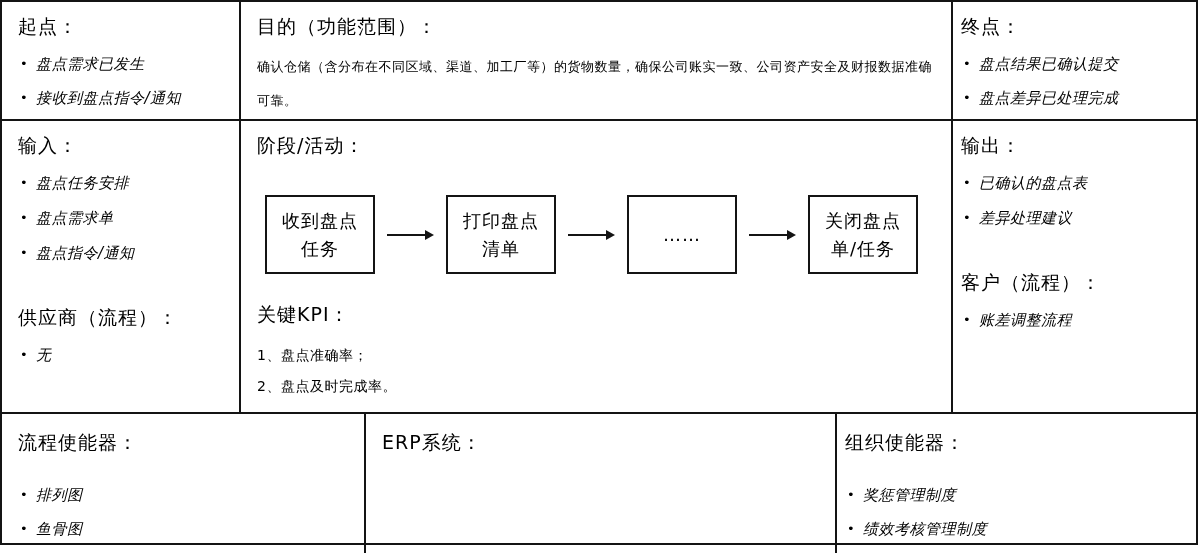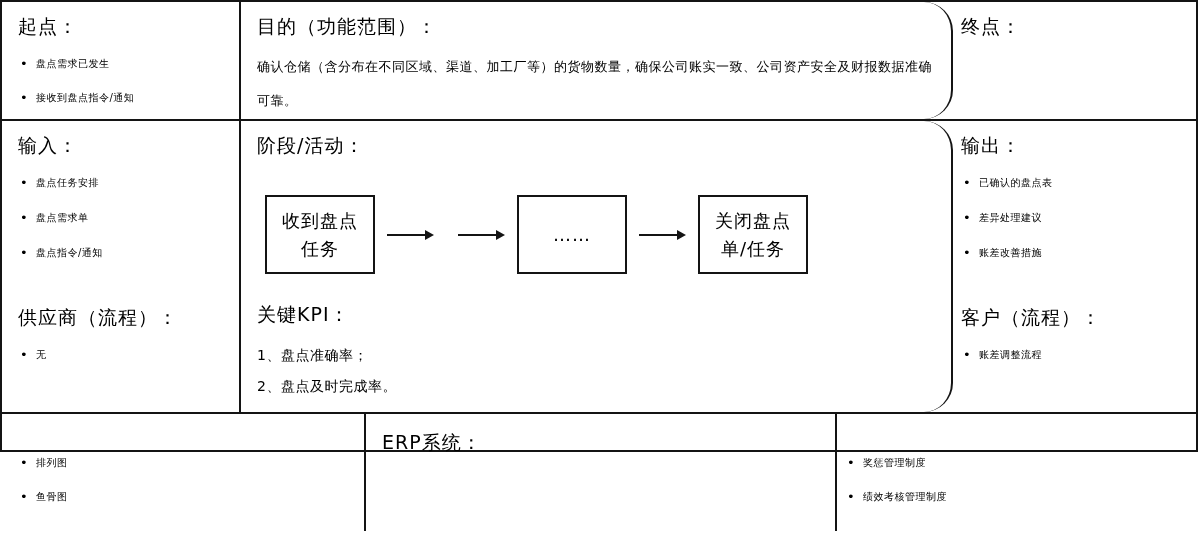--- a/index.html
+++ b/index.html
@@ -3,47 +3,47 @@
 <meta charset="utf-8">
 <style>
   * { margin: 0; padding: 0; box-sizing: border-box; }
   html, body { background: #ffffff; }
   body {
     width: 1198px; height: 553px;
     font-family: "DejaVu Sans", "Liberation Sans", sans-serif;
     color: #000;
   }
   .board {
-    width: 1198px; height: 452px;
+    width: 1198px; height: 545px;
     border: 2px solid #141414;
     display: flex; flex-direction: column;
     background: #fff;
   }
   .row { display: flex; border-bottom: 2px solid #141414; }
   .row-top { height: 119px; }
   .row-mid { height: 294px; }
   .row-bottom { flex: 1; border-bottom: none; }
   .cell { border-right: 2px solid #141414; padding: 10px 16px; overflow: hidden; }
   .cell.last { border-right: none; padding-left: 8px; }
 
   .col-left  { width: 239px; }
-  .col-mid   { flex: 1; border-radius: 29px; }
+  .col-mid   { flex: 1; }
   .col-right { width: 243px; }
 
   .col-b1 { width: 364px; }
   .col-b2 { width: 471px; }
   .col-b3 { flex: 1; }
 
   .title { font-size: 19px; letter-spacing: 1px; margin-top: 2px; }
   .body-text { font-size: 13px; line-height: 34px; margin-top: 10px; letter-spacing: 0.5px; }
 
   ul.bullets { list-style: none; margin-top: 14px; }
   ul.bullets li {
-    font-size: 10px; line-height: 20px; margin-bottom: 14px;
-    padding-left: 18px; position: relative; letter-spacing: 0.5px;
+    font-size: 15px; line-height: 20px; margin-bottom: 14px;
+    padding-left: 18px; position: relative; letter-spacing: 0.5px; font-style: italic;
   }
   ul.bullets li::before {
     content: "•"; position: absolute; left: 2px; top: 0;
     font-size: 13px; line-height: 20px;
   }
   ul.bullets.wide li { margin-bottom: 15px; }
 
   .sub-block { margin-top: 42px; }
 
   
@@ -84,20 +84,24 @@
         <li>盘点需求已发生</li>
         <li>接收到盘点指令/通知</li>
       </ul>
     </div>
     <div class="cell col-mid">
       <div class="title">目的（功能范围）：</div>
       <div class="body-text">确认仓储（含分布在不同区域、渠道、加工厂等）的货物数量，确保公司账实一致、公司资产安全及财报数据准确可靠。</div>
     </div>
     <div class="cell col-right last">
       <div class="title">终点：</div>
+      <ul class="bullets">
+        <li>盘点结果已确认提交</li>
+        <li>盘点差异已处理完成</li>
+      </ul>
     </div>
   </div>
 
   <div class="row row-mid">
     <div class="cell col-left">
       <div class="title">输入：</div>
       <ul class="bullets wide">
         <li>盘点任务安排</li>
         <li>盘点需求单</li>
         <li>盘点指令/通知</li>
@@ -115,20 +119,24 @@
 
       <div class="flow">
         <div class="flow-box">
           <span>收到盘点
 任务</span>
         </div>
         <div class="arrow gap-wide">
             <span class="shaft"></span>
             <span class="head"></span>
           </div>
+        <div class="flow-box">
+          <span>打印盘点
+清单</span>
+        </div>
         <div class="arrow gap-wide">
             <span class="shaft"></span>
             <span class="head"></span>
           </div>
         <div class="flow-box">
           <span>……</span>
         </div>
         <div class="arrow gap-wide">
             <span class="shaft"></span>
             <span class="head"></span>
@@ -146,42 +154,43 @@
           <li>2、盘点及时完成率。</li>
         </ul>
       </div>
     </div>
 
     <div class="cell col-right last">
       <div class="title">输出：</div>
       <ul class="bullets wide">
         <li>已确认的盘点表</li>
         <li>差异处理建议</li>
-        <li>账差改善措施</li>
       </ul>
       <div class="sub-block">
         <div class="title">客户（流程）：</div>
         <ul class="bullets">
           <li>账差调整流程</li>
         </ul>
       </div>
     </div>
   </div>
 
   <div class="row row-bottom">
     <div class="cell col-b1">
+      <div class="title">流程使能器：</div>
       <ul class="bullets">
         <li>排列图</li>
         <li>鱼骨图</li>
       </ul>
     </div>
     <div class="cell col-b2">
       <div class="title">ERP系统：</div>
     </div>
     <div class="cell col-b3 last">
+      <div class="title">组织使能器：</div>
       <ul class="bullets">
         <li>奖惩管理制度</li>
         <li>绩效考核管理制度</li>
       </ul>
     </div>
   </div>
 
 </div>
 
 </body></html>

